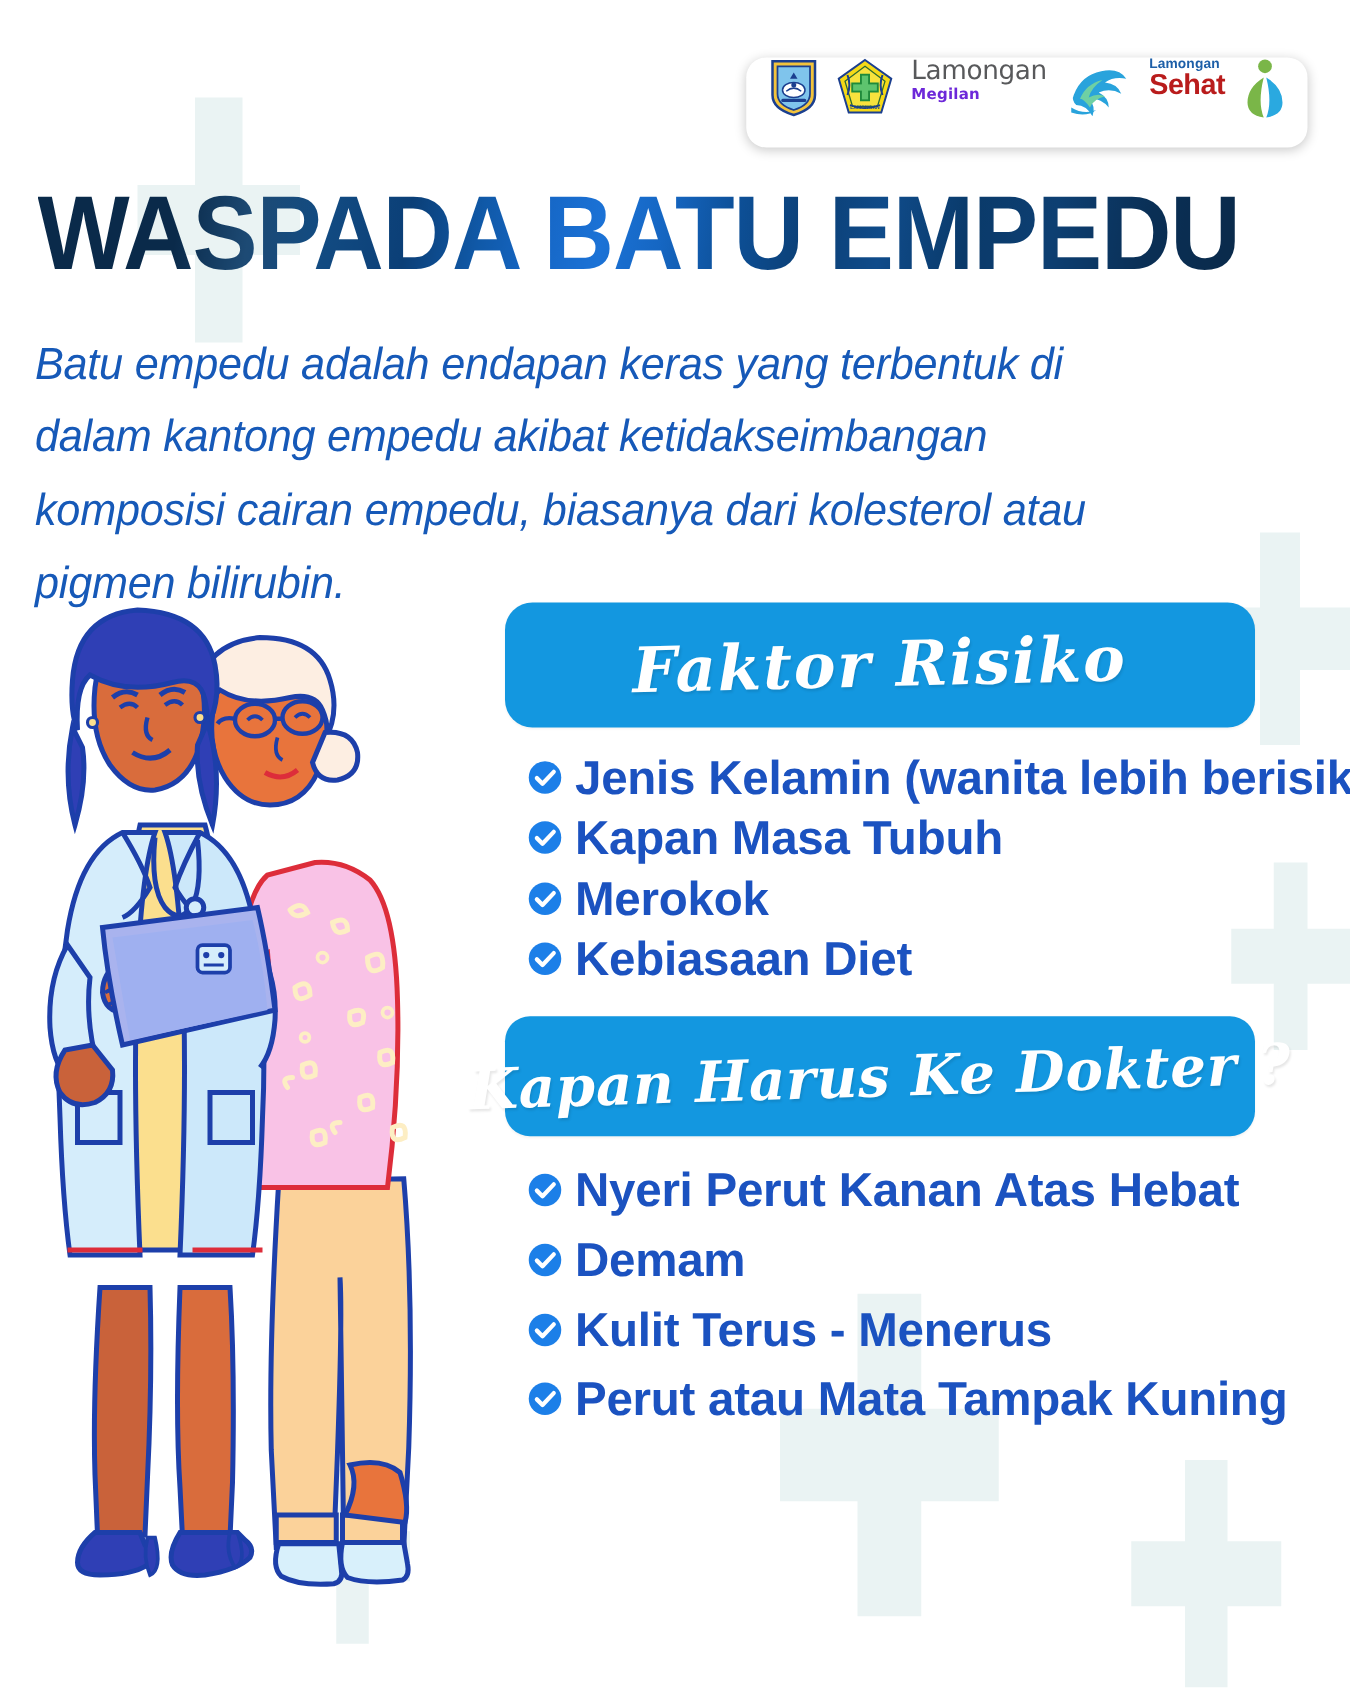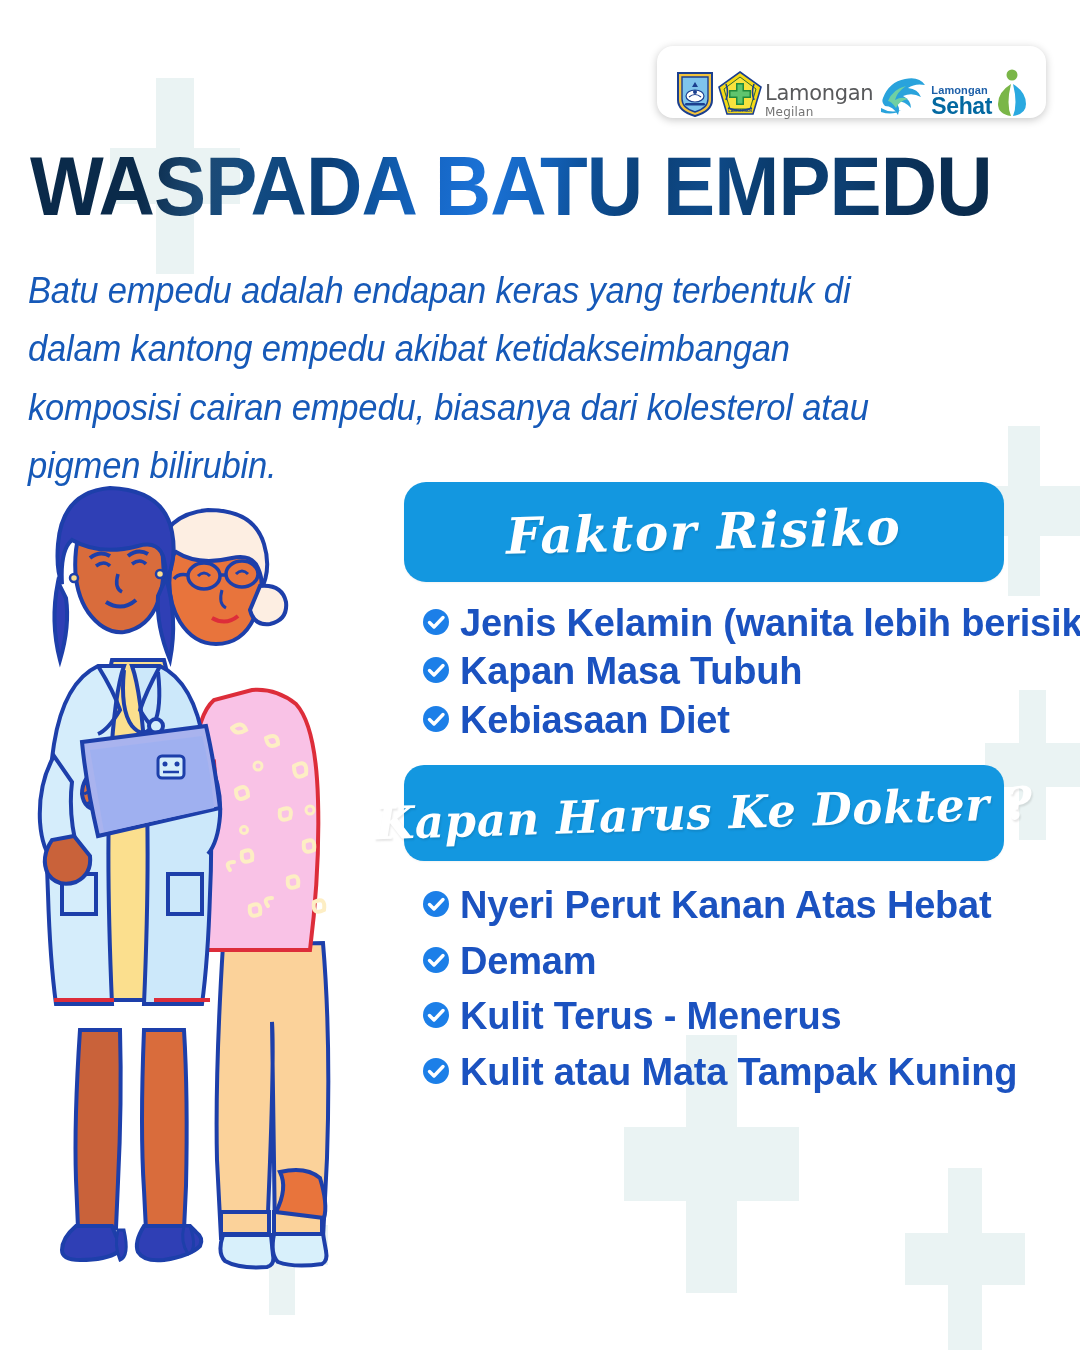--- a/index.html
+++ b/index.html
@@ -30,36 +30,37 @@
   .cross-e { left:236px;  top:1175px; width:92px;  height:140px; }
   .cross-f { left:905px;  top:1168px; width:120px; height:182px; }
 
   
   .logo-bar {
     position:absolute; right:34px; top:46px;
     height:72px; padding:0 18px;
     background:#ffffff;
     border-radius:16px;
     box-shadow:0 2px 9px rgba(0,0,0,.22);
-    display:flex; align-items:flex-end; gap:2px;
+    display:flex; align-items:flex-start; gap:14px;
     z-index:5;
   }
   .logo-emblem { flex:0 0 auto; display:block; }
   .logo-wordmark { display:flex; flex-direction:column; line-height:1; }
   .wm-lamongan {
     font-size:21px; color:#58595b; letter-spacing:-.3px;
     font-family:"DejaVu Sans", sans-serif;
   }
   .wm-megilan {
-    font-size:12px; color:#737373; letter-spacing:.2px; margin-top:2px;
+    font-size:12px; color:#6d28d9; letter-spacing:.2px; margin-top:2px;
     font-family:"DejaVu Sans", sans-serif;
+    font-weight:bold;
   }
   .logo-sehat { display:flex; flex-direction:column; line-height:1; align-items:flex-start; }
   .ls-top { font-size:11px; color:#1d5fa8; font-weight:bold; letter-spacing:.1px; }
-  .ls-bot { font-size:23px; color:#0369a1; font-weight:bold; letter-spacing:-.4px; margin-top:-1px; }
+  .ls-bot { font-size:23px; color:#b91c1c; font-weight:bold; letter-spacing:-.4px; margin-top:-1px; }
 
   
   .headline {
     position:absolute; left:30px; top:148px; z-index:4;
     font-family:"Liberation Sans Narrow","Liberation Sans", sans-serif;
     font-weight:bold;
     font-size:84px;
     line-height:.92;
     letter-spacing:-1px;
     transform:scaleX(.93);
@@ -343,20 +344,27 @@
         <circle cx="14" cy="14" r="13" fill="#1c7fe8"></circle>
         <path d="M7.5 14.5 l4.5 4.5 l9 -9.5" fill="none" stroke="#fff" stroke-width="3.4" stroke-linecap="round" stroke-linejoin="round"></path>
       </svg>
       <span class="item-text">Kapan Masa Tubuh</span>
     </div>
     <div class="list-item">
       <svg class="check-icon" width="28" height="28" viewBox="0 0 28 28">
         <circle cx="14" cy="14" r="13" fill="#1c7fe8"></circle>
         <path d="M7.5 14.5 l4.5 4.5 l9 -9.5" fill="none" stroke="#fff" stroke-width="3.4" stroke-linecap="round" stroke-linejoin="round"></path>
       </svg>
+      <span class="item-text">Merokok</span>
+    </div>
+    <div class="list-item">
+      <svg class="check-icon" width="28" height="28" viewBox="0 0 28 28">
+        <circle cx="14" cy="14" r="13" fill="#1c7fe8"></circle>
+        <path d="M7.5 14.5 l4.5 4.5 l9 -9.5" fill="none" stroke="#fff" stroke-width="3.4" stroke-linecap="round" stroke-linejoin="round"></path>
+      </svg>
       <span class="item-text">Kebiasaan Diet</span>
     </div>
   </div>
 
   <div class="banner banner-2" style="margin-top:22px;">
     <span class="banner-text">Kapan Harus Ke Dokter ?</span>
   </div>
 
   <div class="list list-symptom">
     <div class="list-item">
@@ -378,17 +386,17 @@
         <circle cx="14" cy="14" r="13" fill="#1c7fe8"></circle>
         <path d="M7.5 14.5 l4.5 4.5 l9 -9.5" fill="none" stroke="#fff" stroke-width="3.4" stroke-linecap="round" stroke-linejoin="round"></path>
       </svg>
       <span class="item-text">Kulit Terus - Menerus</span>
     </div>
     <div class="list-item">
       <svg class="check-icon" width="28" height="28" viewBox="0 0 28 28">
         <circle cx="14" cy="14" r="13" fill="#1c7fe8"></circle>
         <path d="M7.5 14.5 l4.5 4.5 l9 -9.5" fill="none" stroke="#fff" stroke-width="3.4" stroke-linecap="round" stroke-linejoin="round"></path>
       </svg>
-      <span class="item-text">Kulit atau Mata Tampak Kuning</span>
+      <span class="item-text">Perut atau Mata Tampak Kuning</span>
     </div>
   </div>
 
 </div>
 
 </body></html>

